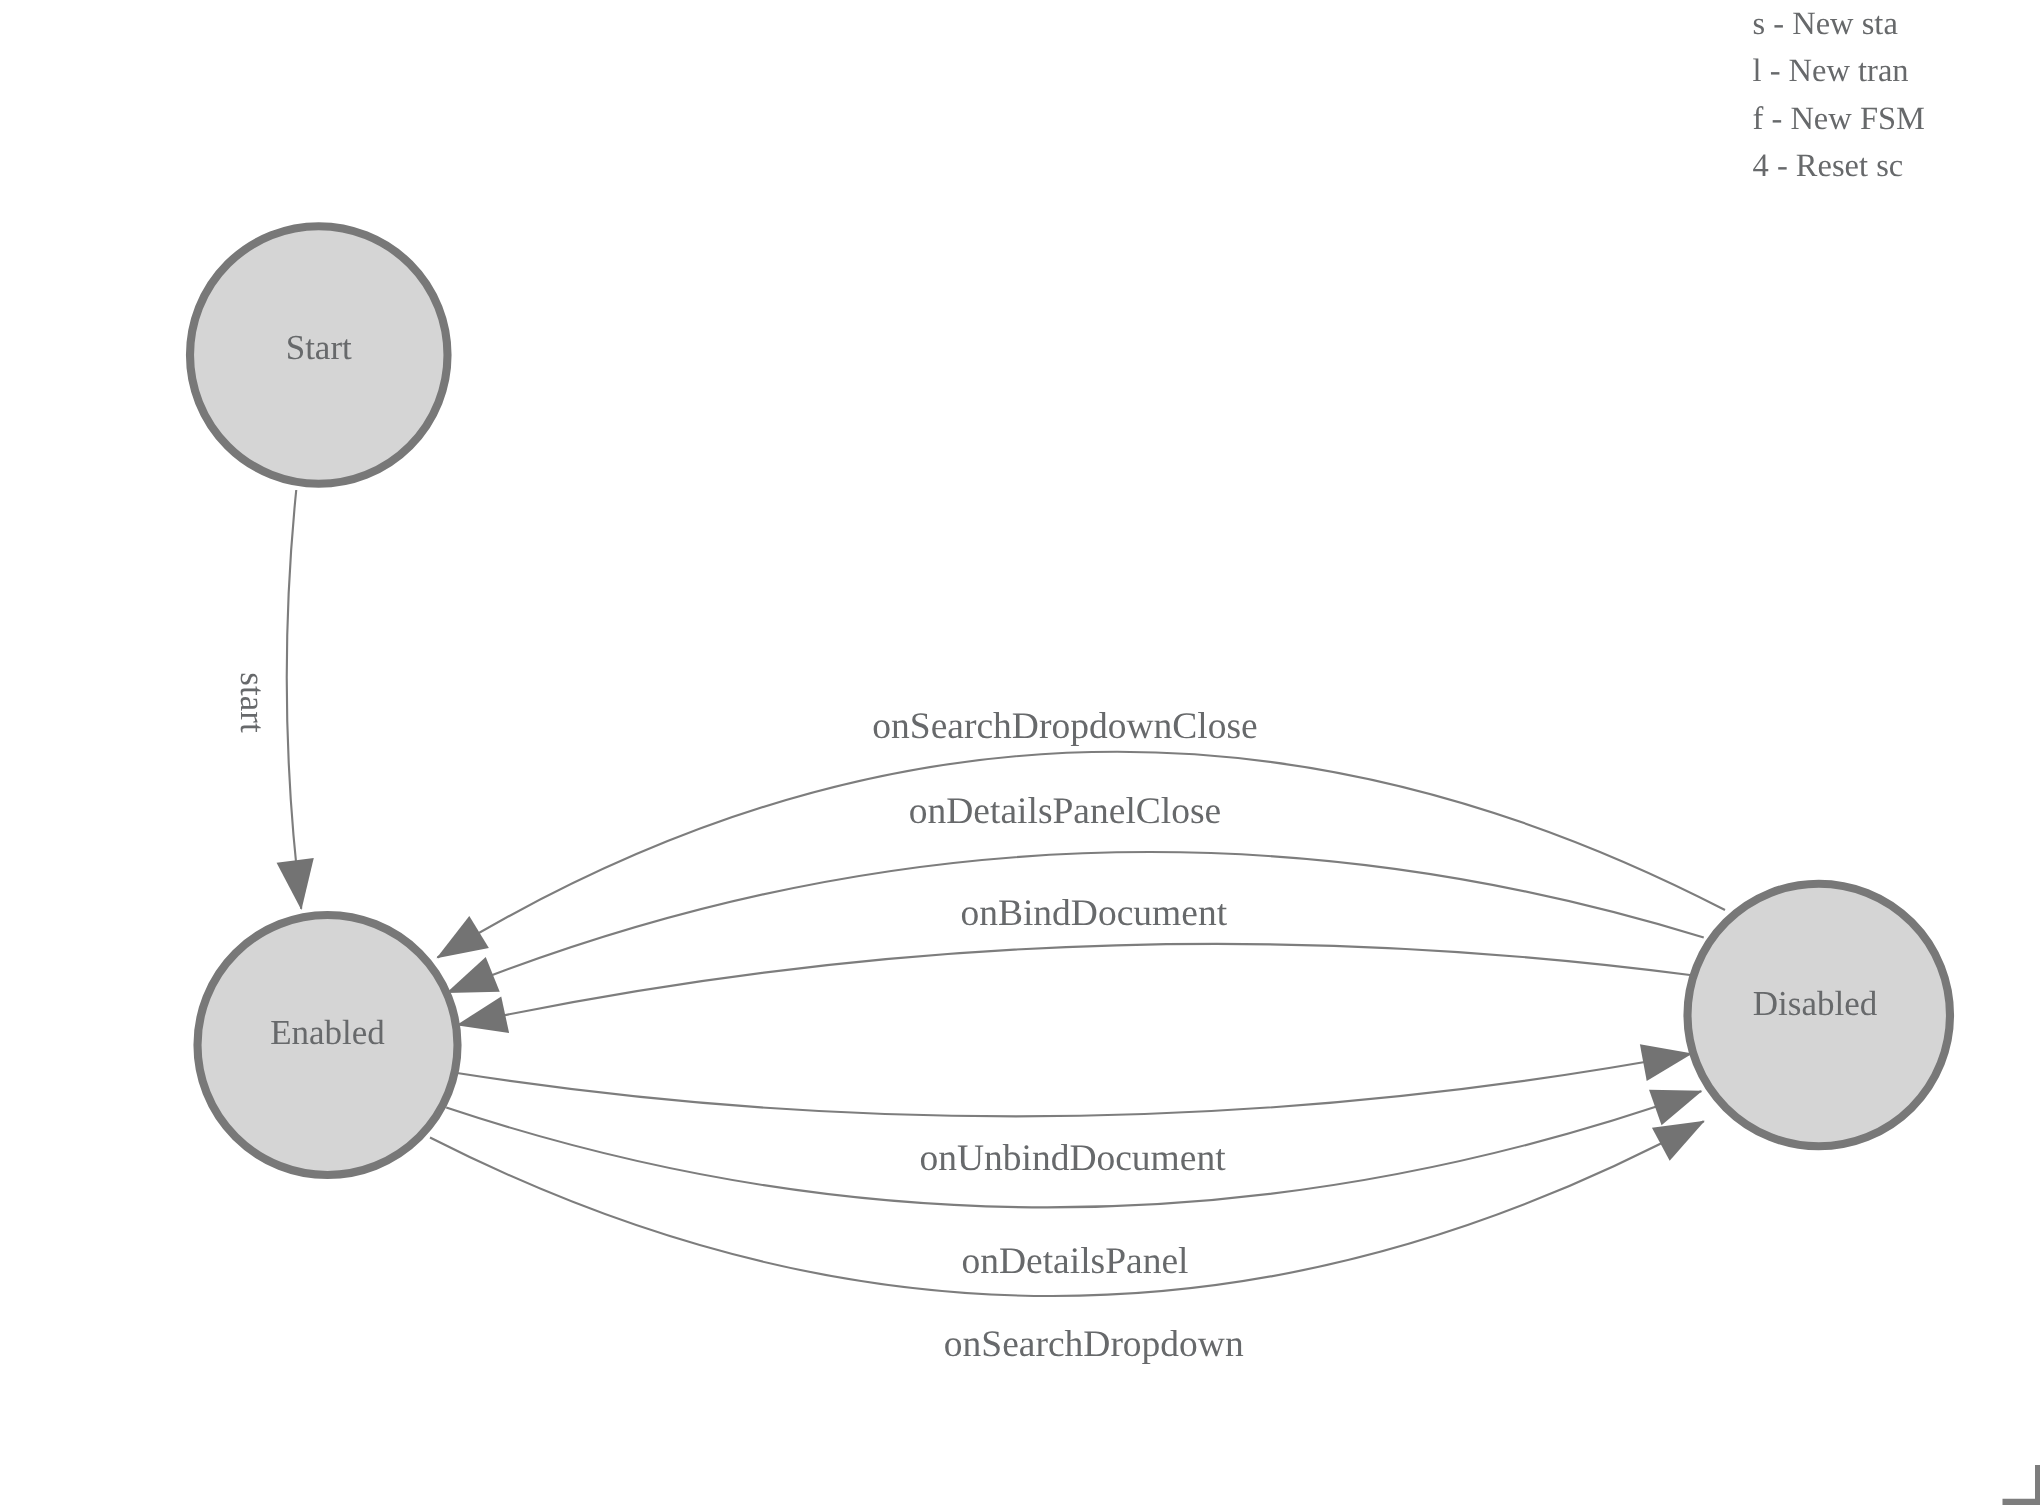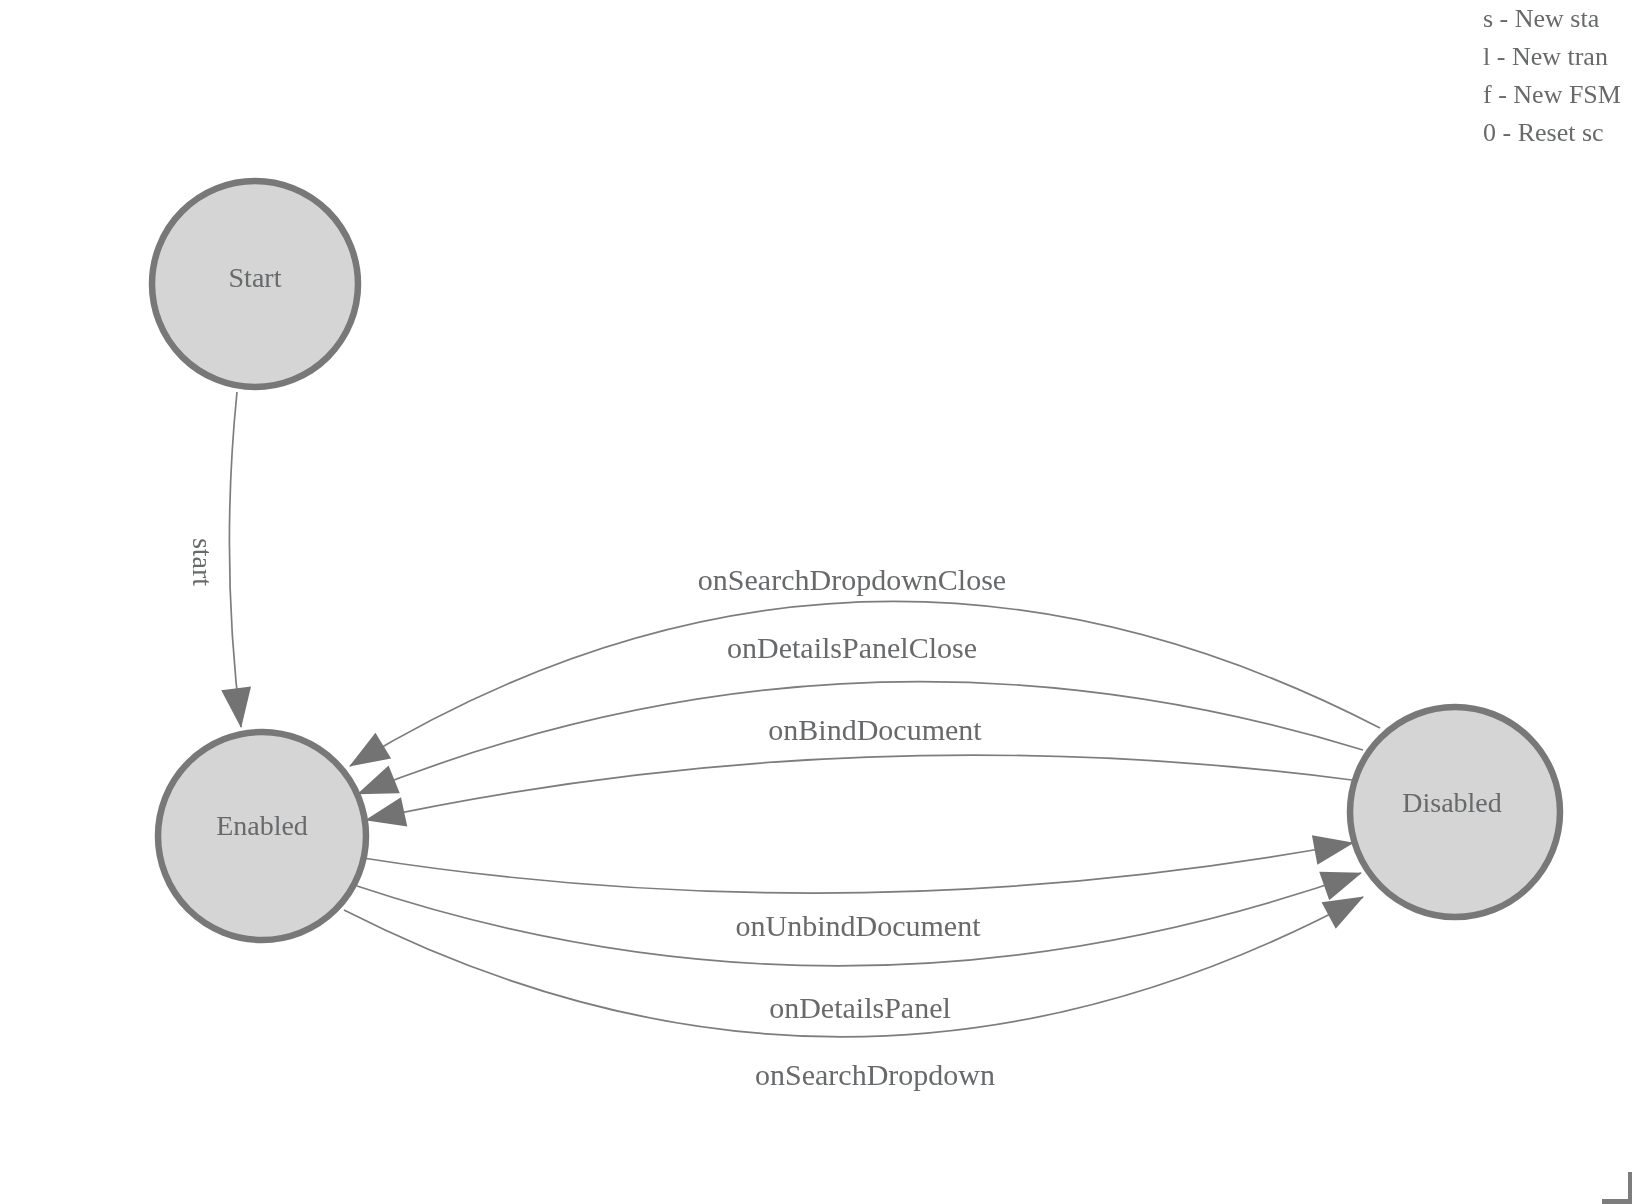--- a/index.html
+++ b/index.html
@@ -38,21 +38,21 @@
     font-size: 30px;
     text-anchor: middle;
   }
   .edge-label-small {
     fill: var(--text, #67696b);
     font-size: 28px;
     text-anchor: middle;
   }
   #legend {
     position: absolute;
-    left: 1483px;
+    left: 1402px;
     top: 0px;
     font-size: 26px;
     line-height: 38px;
     color: var(--text, #67696b);
     white-space: nowrap;
   }
   #panel-corner {
     position: absolute;
     right: 0;
     bottom: 0;
@@ -107,18 +107,18 @@
     <g>
       <circle class="state-circle" cx="1455" cy="812" r="105"></circle>
       <text class="node-label" x="1452" y="812">Disabled</text>
     </g>
   </svg>
 
   <div id="legend">
     <div>s - New sta</div>
     <div>l - New tran</div>
     <div>f - New FSM</div>
-    <div>0 - Reset sc</div>
+    <div>4 - Reset sc</div>
   </div>
 
   <div id="panel-corner"></div>
 
 </div>
 
 </body></html>

